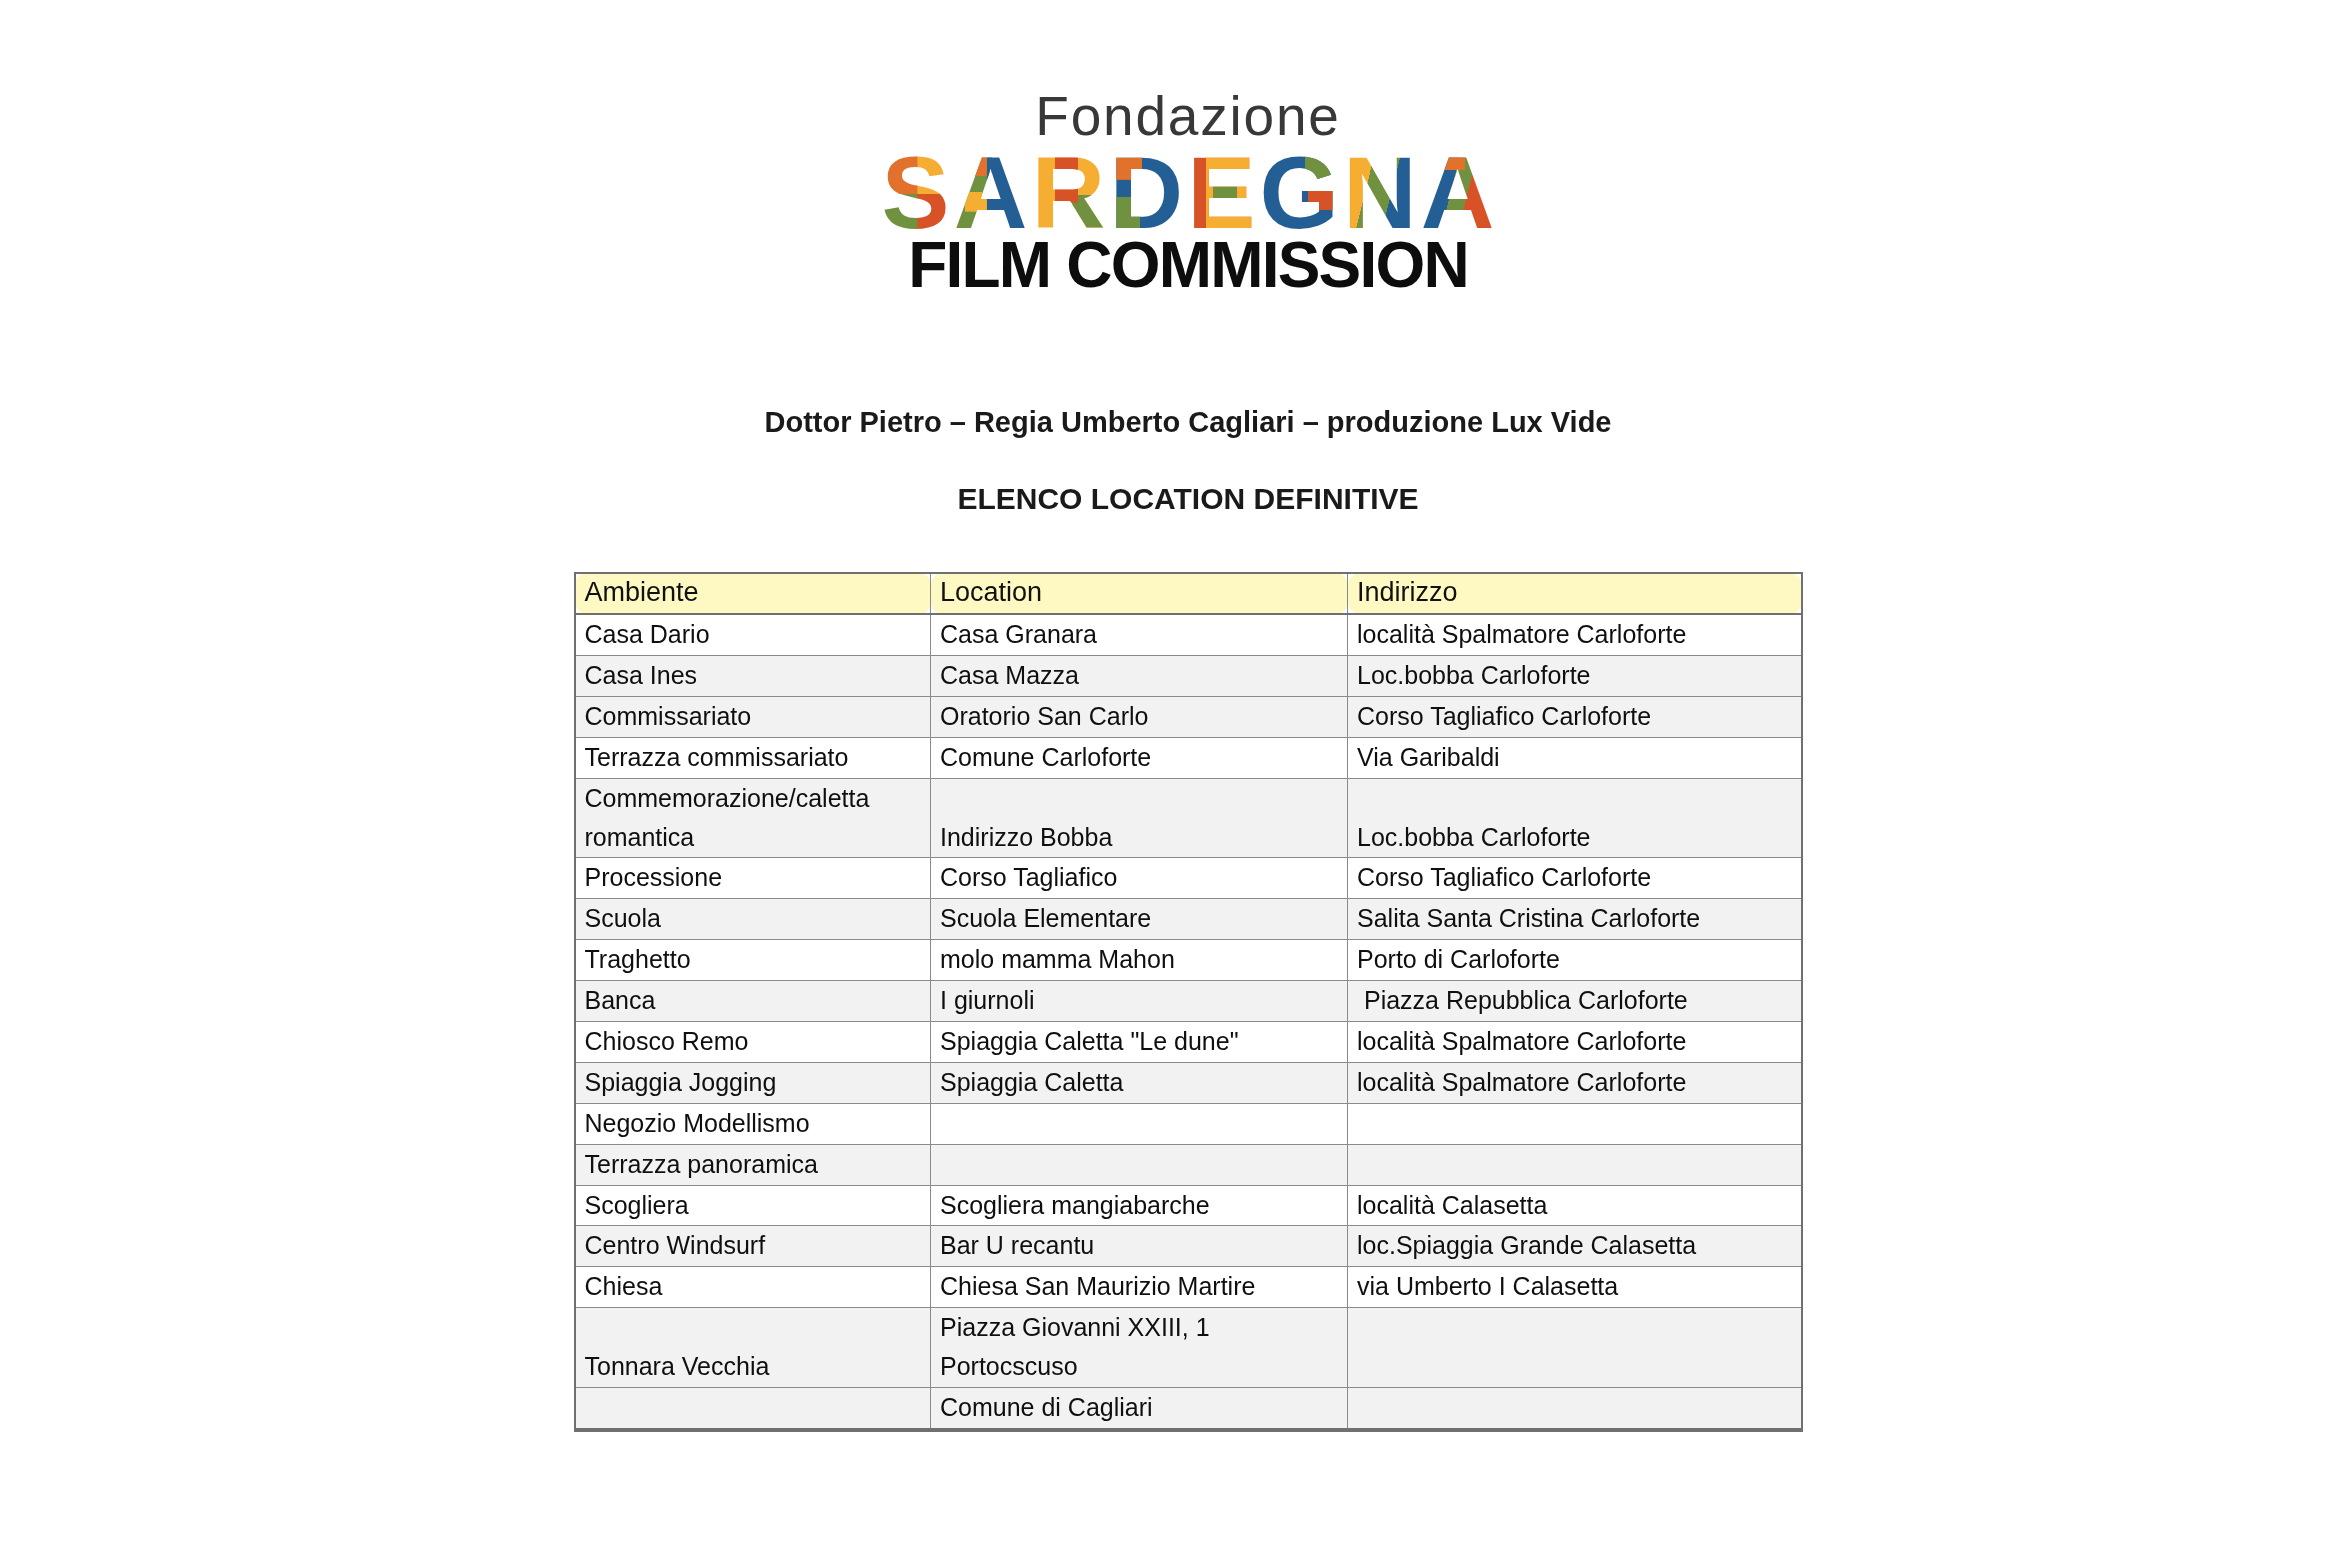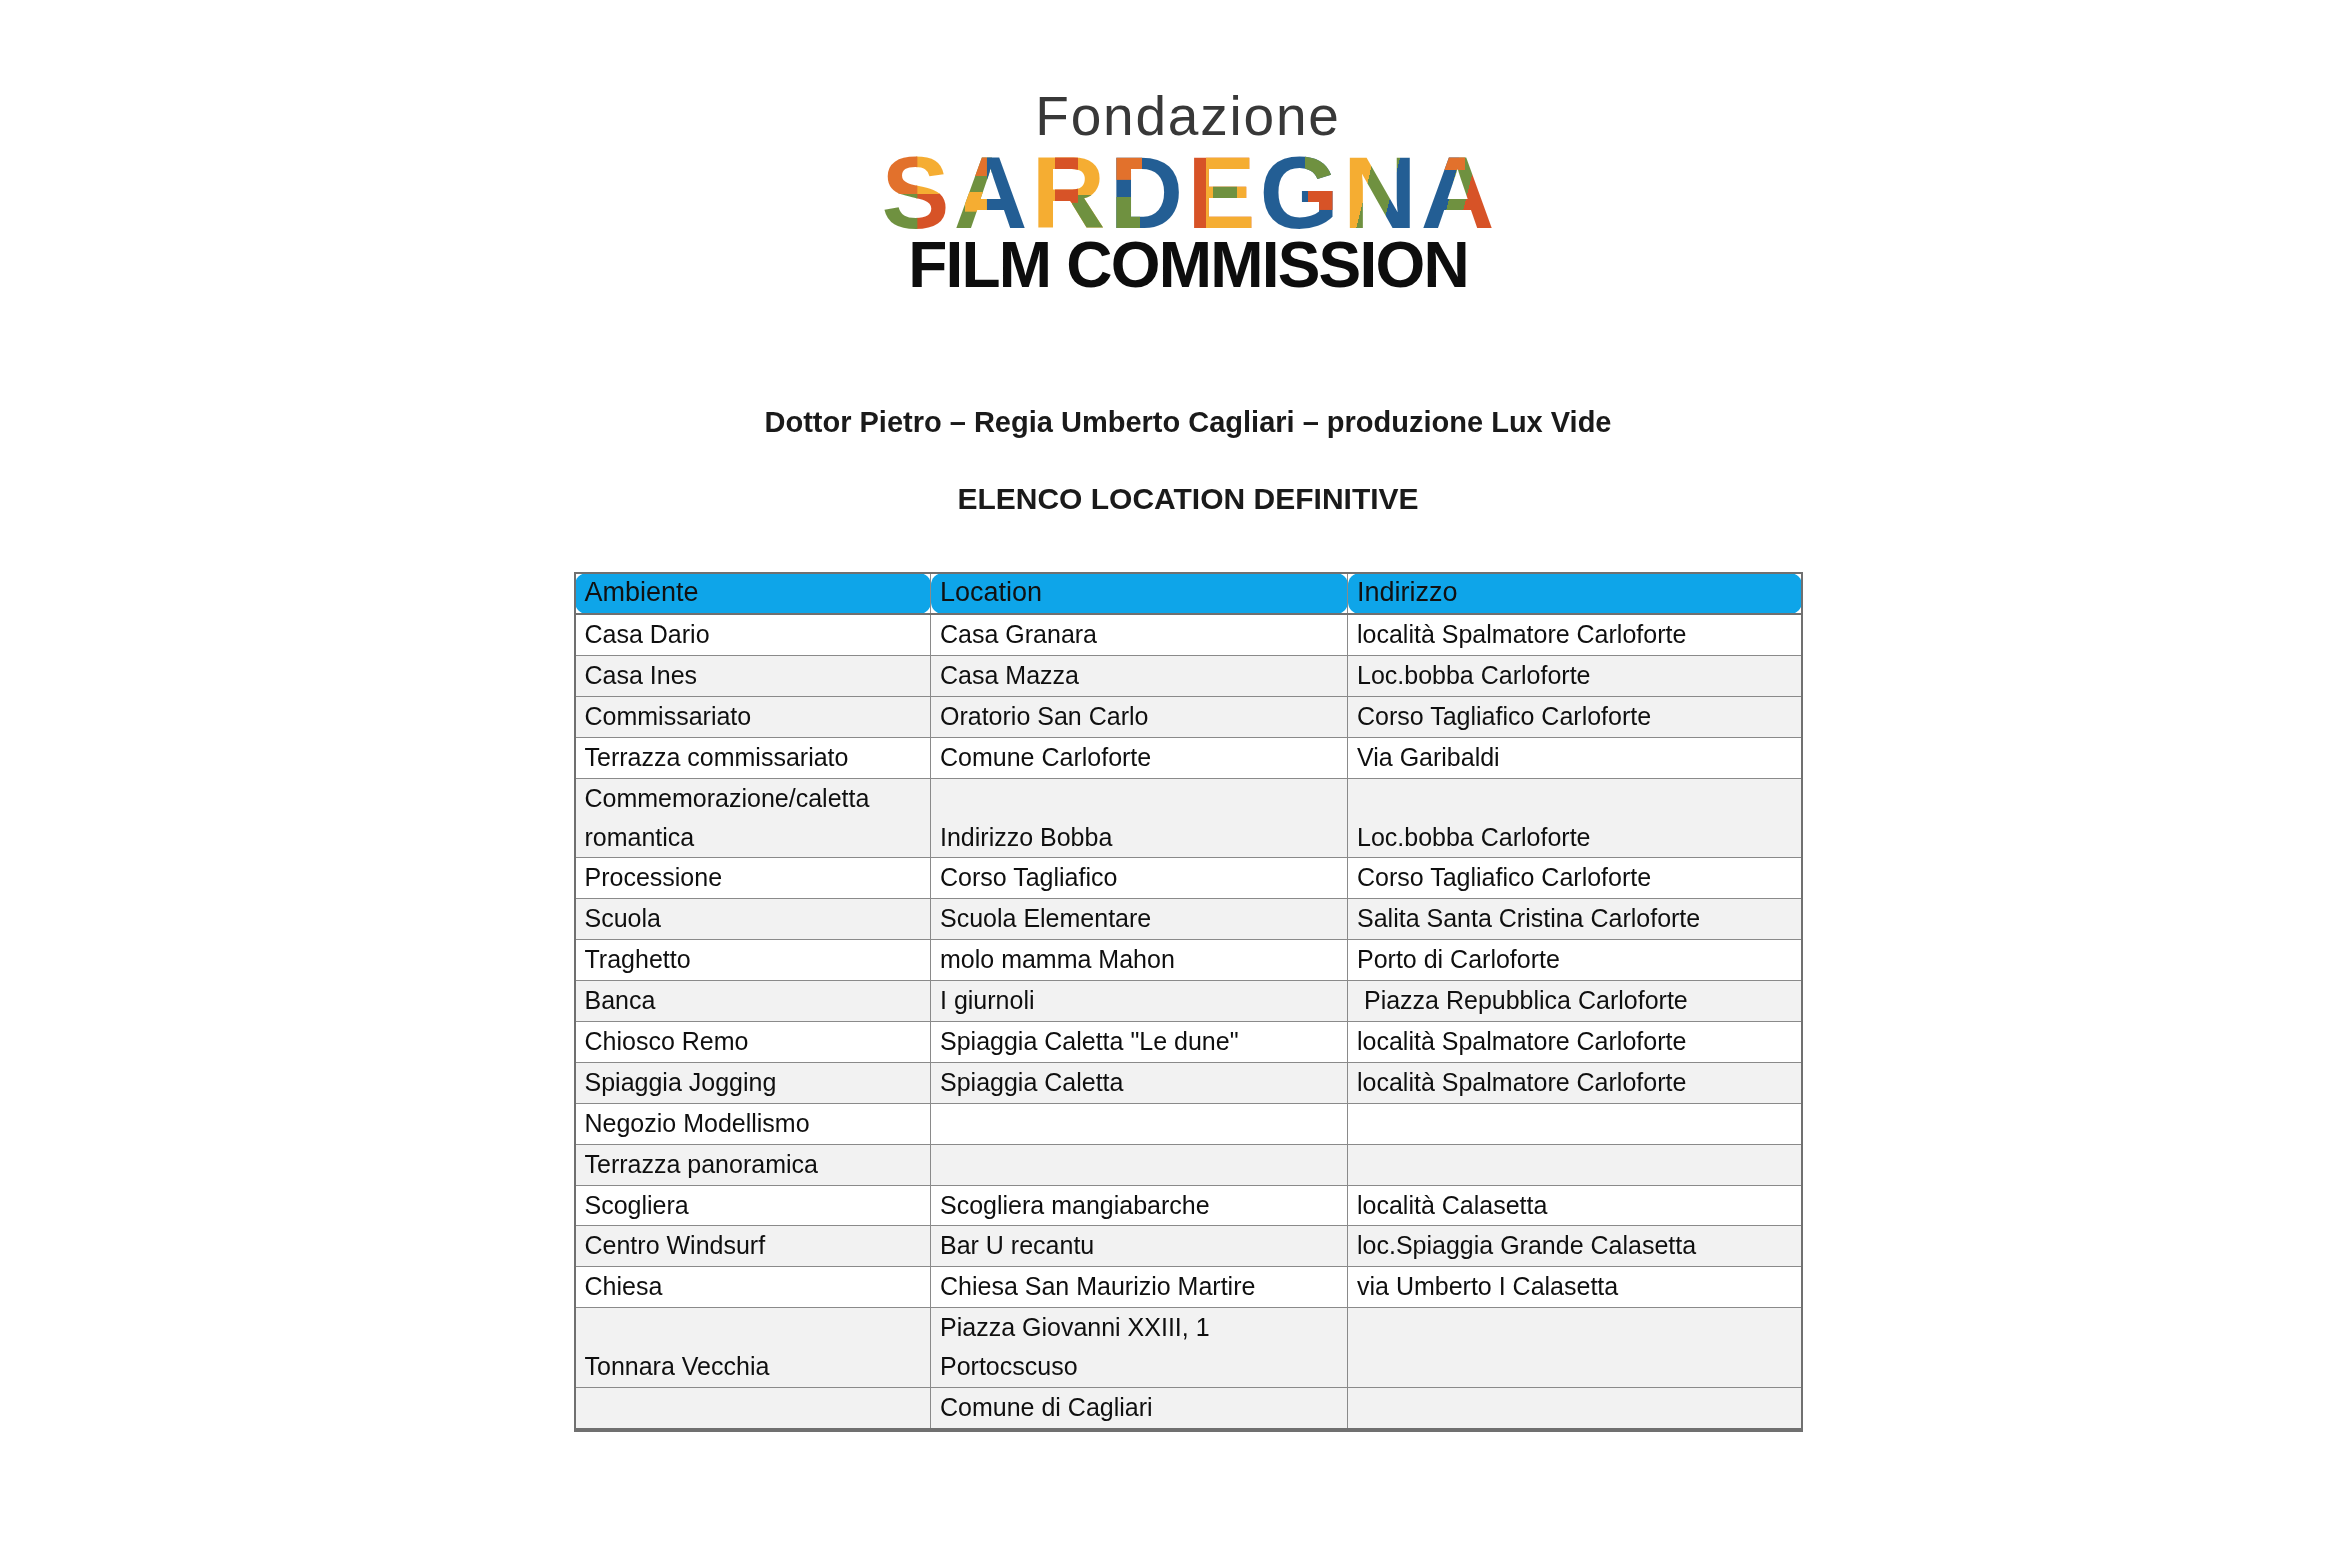--- a/index.html
+++ b/index.html
@@ -99,21 +99,21 @@
   }
 
   
   table.locations {
     border-collapse: collapse; table-layout: fixed;
     width: 1227px; margin: 55px auto 0;
     border: 2.7px solid #707070; border-bottom-width: 4.5px;
   }
   .locations th, .locations td { border: 1.8px solid #8a8a8a; }
   .locations thead th {
-    background: #0ea5e9;
+    background: #fef9c3;
     border-bottom: 2.7px solid #707070;
     font-weight: 400; font-size: 27px; text-align: left;
     vertical-align: bottom; height: 32px;
     padding: 1.8px 9px 5.3px;
     border-radius: 12px;
   }
   .locations td {
     font-size: 25px; line-height: 39px; height: 38px;
     vertical-align: bottom; text-align: left;
     padding: 0 9px 0.9px;

